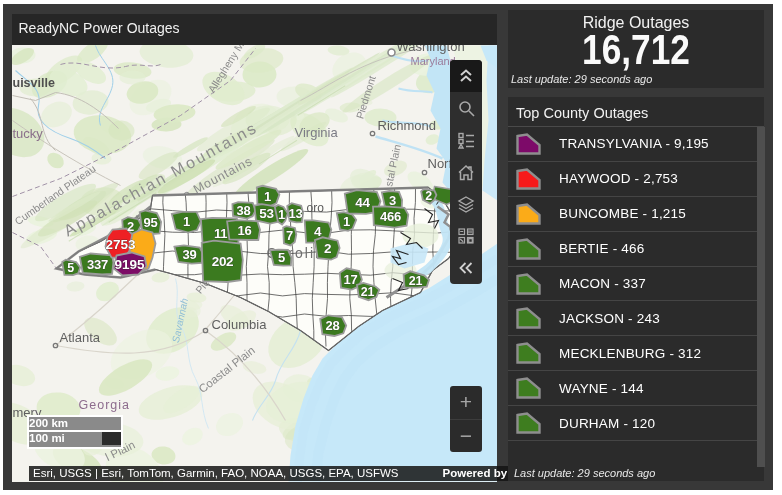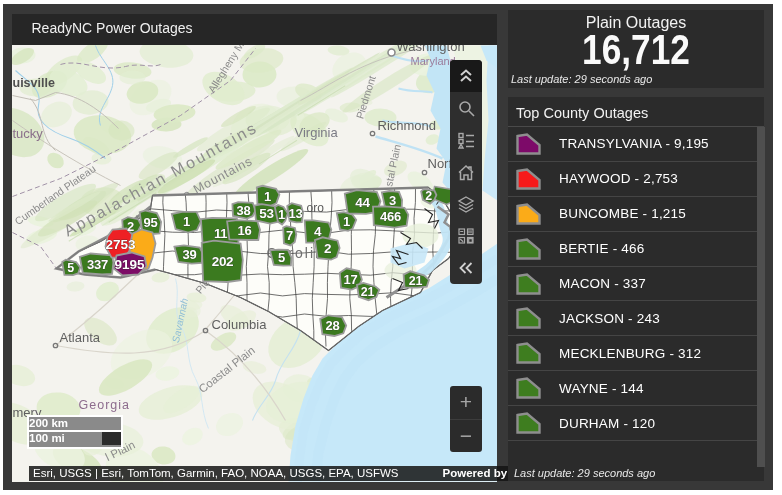--- a/index.html
+++ b/index.html
@@ -1,18 +1,18 @@
 <!DOCTYPE html>
 <html><head><meta charset="utf-8">
 <style>
 * { margin:0; padding:0; box-sizing:border-box; }
 body { width:782px; height:495px; background:#fff; font-family:"Liberation Sans", sans-serif; overflow:hidden; position:relative; }
 .page { position:absolute; left:3px; top:4px; width:770px; height:486px; background:#383838; }
 .abs { position:absolute; }
-.maphdr { left:8.5px; top:10px; width:485px; height:49px; background:#262626; color:#f0f0f0; font-size:14px; line-height:29px; padding-left:20px; }
+.maphdr { left:8.5px; top:10px; width:485px; height:49px; background:#262626; color:#f0f0f0; font-size:14px; line-height:29px; padding-left:7px; }
 .map { left:8.5px; top:41px; width:485px; height:437px; overflow:hidden; }
 .toolbar { left:447px; top:56px; width:32px; height:224px; background:#2e2e2e; border-radius:4px; overflow:hidden; }
 .tbtn { width:32px; height:32px; display:flex; align-items:center; justify-content:center; }
 .tbtn:first-child { background:#191919; }
 .zoomctl { left:447px; top:382px; width:32px; height:66px; background:#2b2b2b; border-radius:3px; }
 .zbtn { width:32px; height:33px; color:#a5a5a5; font-size:21px; text-align:center; line-height:31px; font-weight:400; }
 .zbtn + .zbtn { border-top:1px solid #3d3d3d; }
 .attrib { left:26px; top:462px; width:485px; height:15px; background:rgba(20,20,20,0.85); color:#fff; font-size:11.5px; line-height:15px; padding:0 5px 0 4px; display:flex; justify-content:space-between; white-space:nowrap; }
 .attrib b { font-weight:bold;padding-left:44px; }
 .scalebox { left:24px; top:411px; }
@@ -423,21 +423,21 @@
     </div>
 <div class="abs scalebox">
       <div class="sbar km" style="width:96px">200 km</div>
       <div class="sbar mi" style="width:96px">100 mi<span class="dk"></span></div>
     </div>
 <div class="abs attrib">
       <span>Esri, USGS | Esri, TomTom, Garmin, FAO, NOAA, USGS, EPA, USFWS</span>
       <b>Powered by Esri</b>
     </div>
 <div class="abs rpanel total">
-      <h1>Plain Outages</h1>
+      <h1>Ridge Outages</h1>
       <div class="num">16,712</div>
       <div class="upd">Last update: 29 seconds ago</div>
     </div>
 <div class="abs rpanel county">
       <h2>Top County Outages</h2>
       <div class="list">
 <div class="row">
           <svg width="27" height="24" viewBox="0 0 27 24">
             <polygon points="2.5,4 12,2.5 24.5,13 24.5,21.5 2.5,21.5" fill="#7d0a69" stroke="#8e8e8e" stroke-width="2.4"></polygon>
           </svg>

